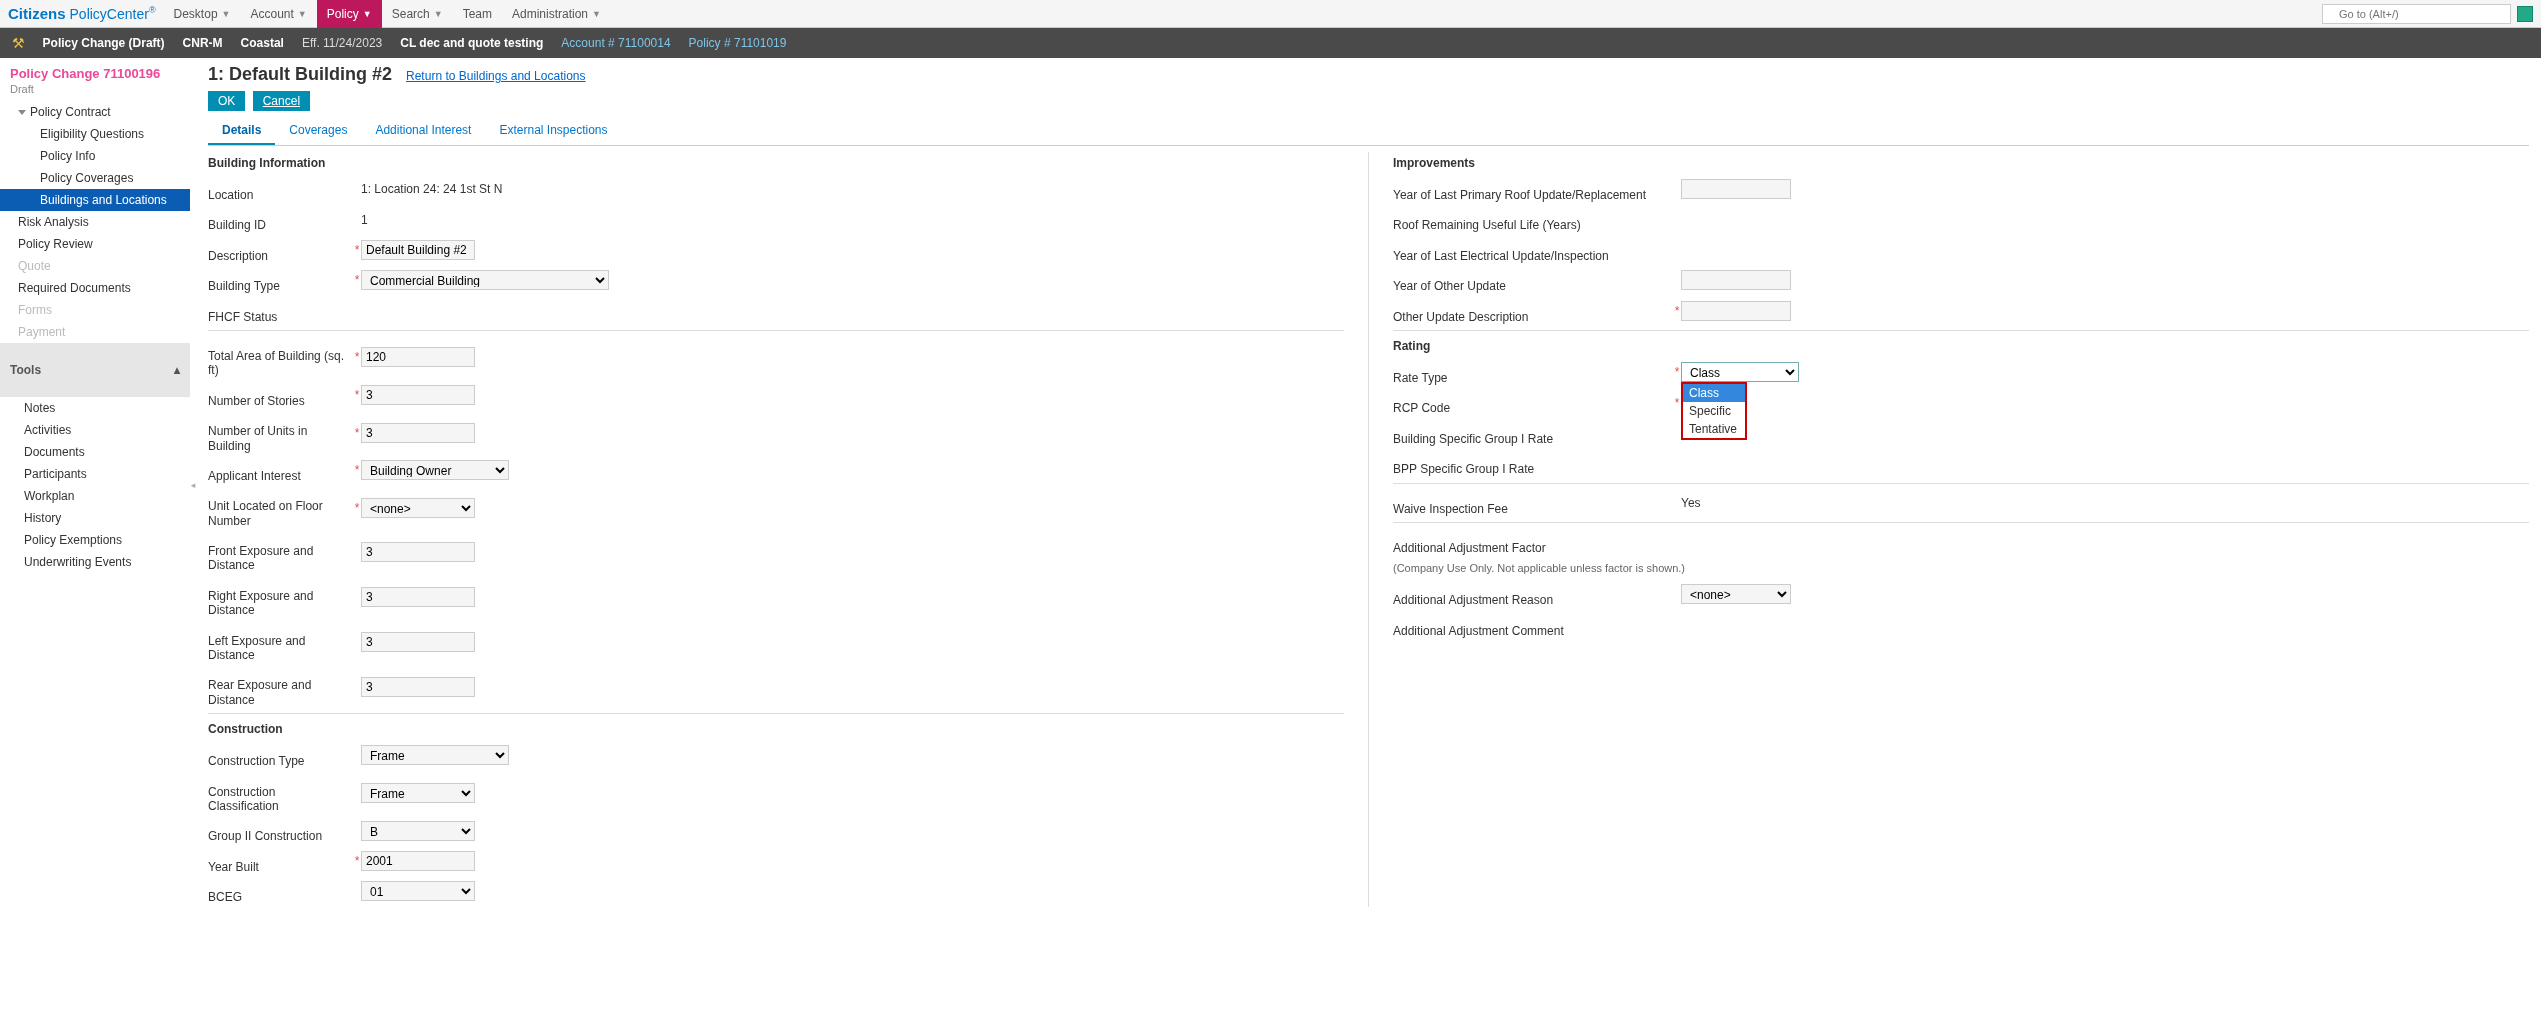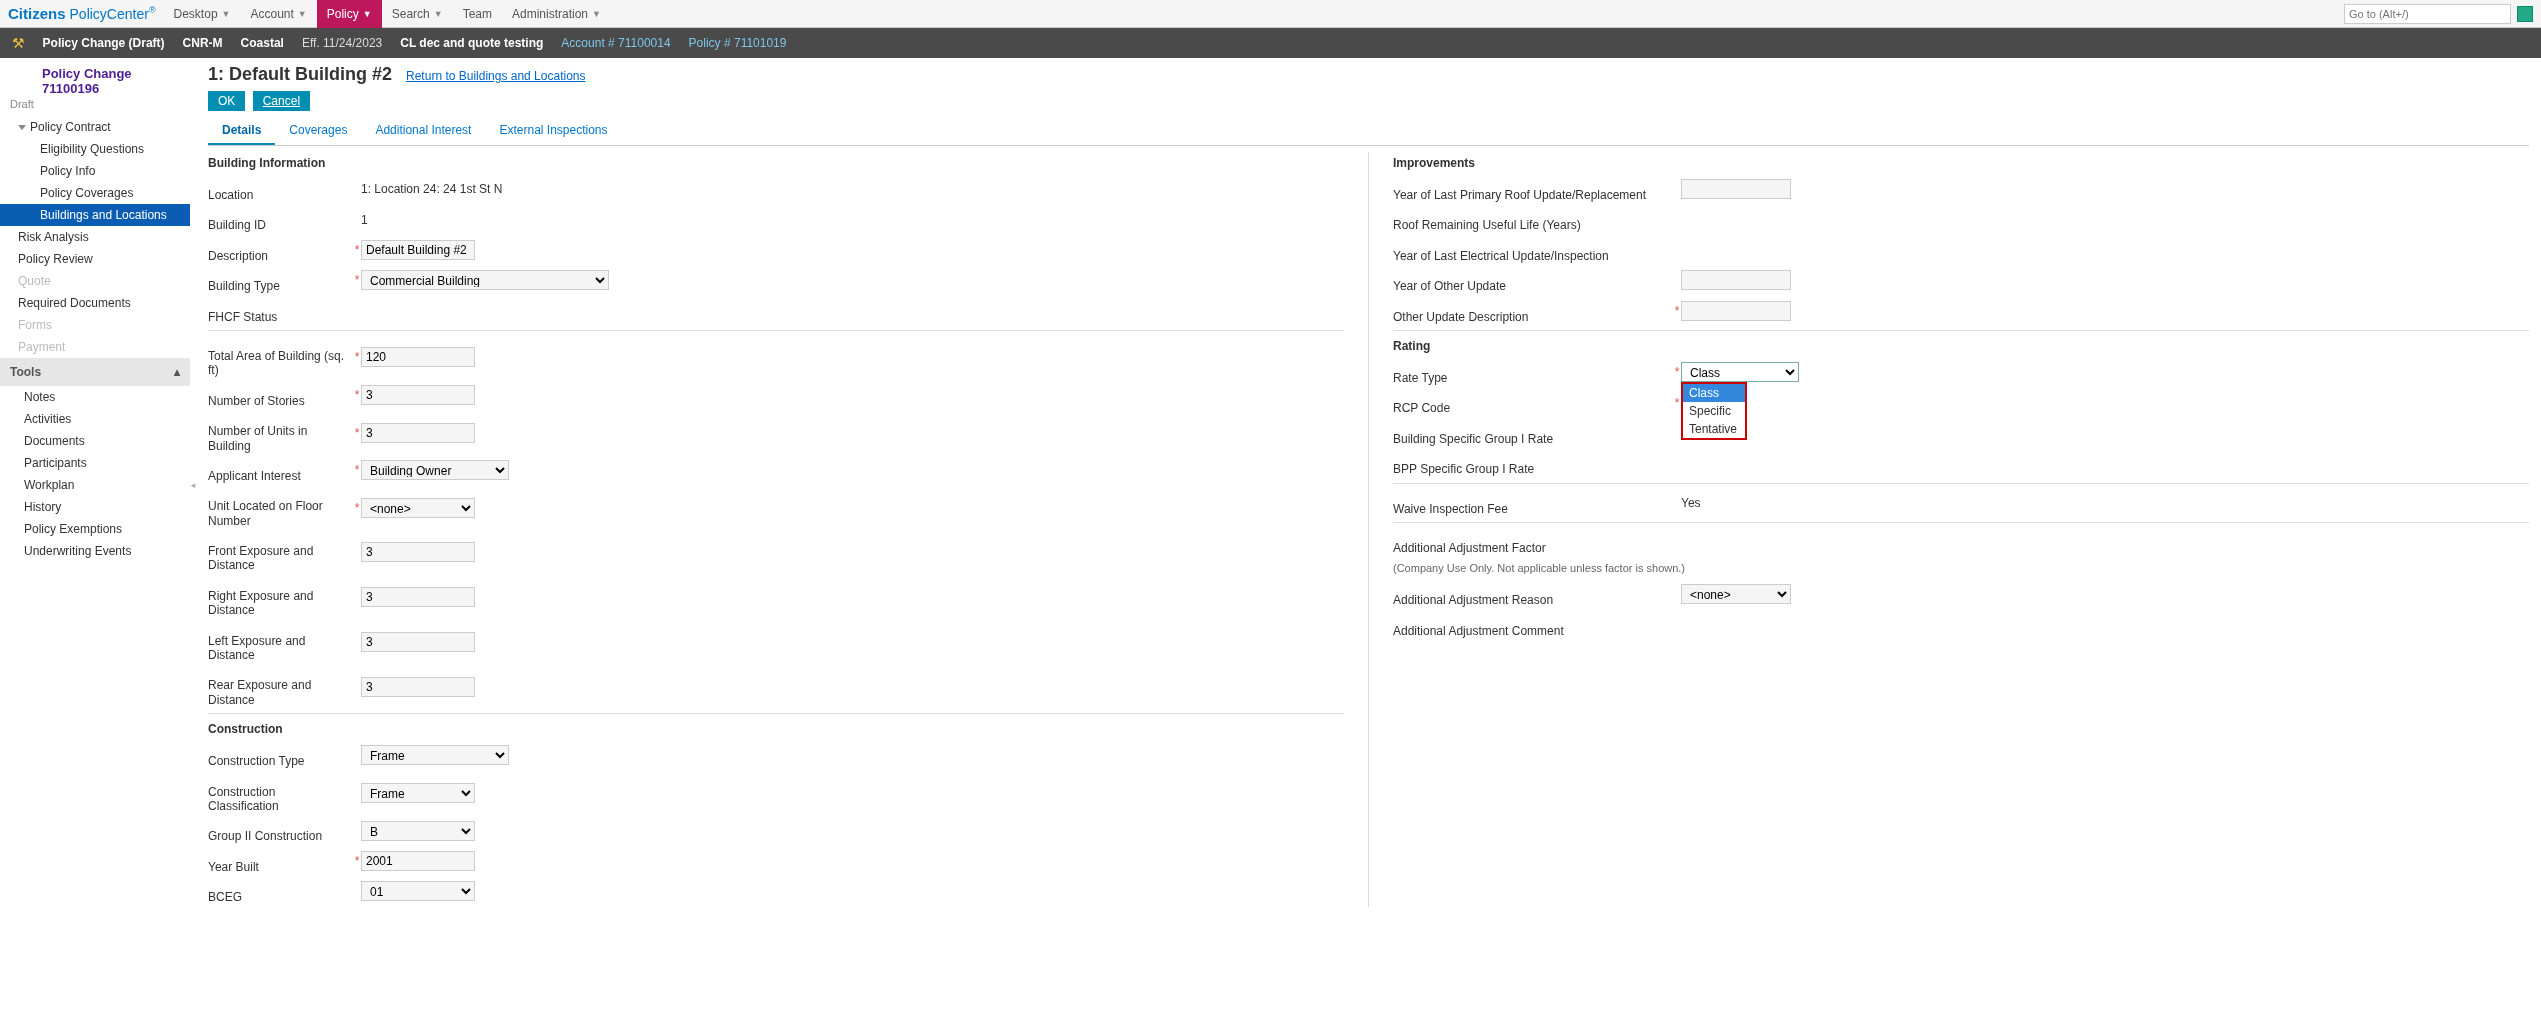--- a/index.html
+++ b/index.html
@@ -6,40 +6,40 @@
 body { font-family: Arial, sans-serif; font-size: 12px; color: #333; background: #fff; }
 .topbar { display: flex; align-items: center; height: 28px; background: #f5f5f5; border-bottom: 1px solid #ccc; padding: 0 8px; }
 .brand { color: #0077c8; font-weight: bold; font-size: 15px; margin-right: 4px; }
 .brand-sub { color: #0077c8; font-size: 14px; margin-right: 8px; }
 .brand-sub sup { font-size: 9px; }
 .menu-item { padding: 0 10px; height: 28px; display: flex; align-items: center; cursor: pointer; color: #555; gap: 4px; }
 .menu-item.active { background: #be185d; color: #fff; }
 .menu-item .caret { font-size: 9px; color: #888; }
 .menu-item.active .caret { color: #fff; }
 .searchbox { margin-left: auto; }
-.searchbox input { width: 167px; height: 20px; padding: 2px 4px; border: 1px solid #ccc; font-size: 11px; background: #fff; }
+.searchbox input { width: 189px; height: 20px; padding: 2px 16px; border: 1px solid #ccc; font-size: 11px; background: #fff; }
 .save-icon { width: 16px; height: 16px; margin-left: 6px; background: #2a8; border: 1px solid #186; }
 
 .contextbar { height: 30px; background: #4a4a4a; color: #ddd; display: flex; align-items: center; padding: 0 12px; gap: 18px; font-size: 12px; }
 .contextbar .icon { color: #f0c040; font-size: 14px; }
 .contextbar .bold { font-weight: bold; color: #fff; }
 .contextbar .link { color: #7ec5e8; cursor: pointer; }
 .contextbar .num { color: #7ec5e8; }
 
 .main { display: flex; }
 .sidebar { width: 190px; flex-shrink: 0; }
-.side-title { padding: 8px 10px 2px; font-size: 13px; color: #4c1d95; font-weight: bold; margin-left: 32px; }
+.side-title { padding: 8px 10px 2px; font-size: 13px; color: #ec4899; font-weight: bold; }
 .side-sub { padding: 0 10px 6px; color: #888; font-size: 11px; }
 .tree-item { padding: 4px 10px 4px 24px; cursor: pointer; color: #333; font-size: 12px; }
 .tree-item.level1 { padding-left: 18px; }
 .tree-item.level2 { padding-left: 40px; }
 .tree-item.active { background: #0a5db3; color: #fff; }
 .tree-item.disabled { color: #bbb; }
 .tree-caret { display: inline-block; width: 0; height: 0; border-left: 4px solid transparent; border-right: 4px solid transparent; border-top: 5px solid #888; margin-right: 4px; vertical-align: middle; }
-.tools-header { background: #e6e6e6; padding: 7px 10px; font-weight: bold; color: #555; display: flex; justify-content: space-between; align-items: center; }
+.tools-header { background: #e6e6e6; padding: 20px 10px; font-weight: bold; color: #555; display: flex; justify-content: space-between; align-items: center; }
 
 .content { flex: 1; padding: 6px 12px; }
 .page-head { display: flex; align-items: baseline; gap: 14px; margin-bottom: 6px; }
 .page-head h1 { font-size: 18px; font-weight: bold; color: #333; }
 .page-head a { color: #0066cc; font-size: 12px; text-decoration: underline; }
 .btnrow { margin-bottom: 6px; }
 .btn { display: inline-block; padding: 3px 10px; font-size: 12px; cursor: pointer; border: none; }
 .btn-ok { background: #008fb3; color: #fff; }
 .btn-cancel { background: #008fb3; color: #fff; text-decoration: underline; margin-left: 4px; }
 

